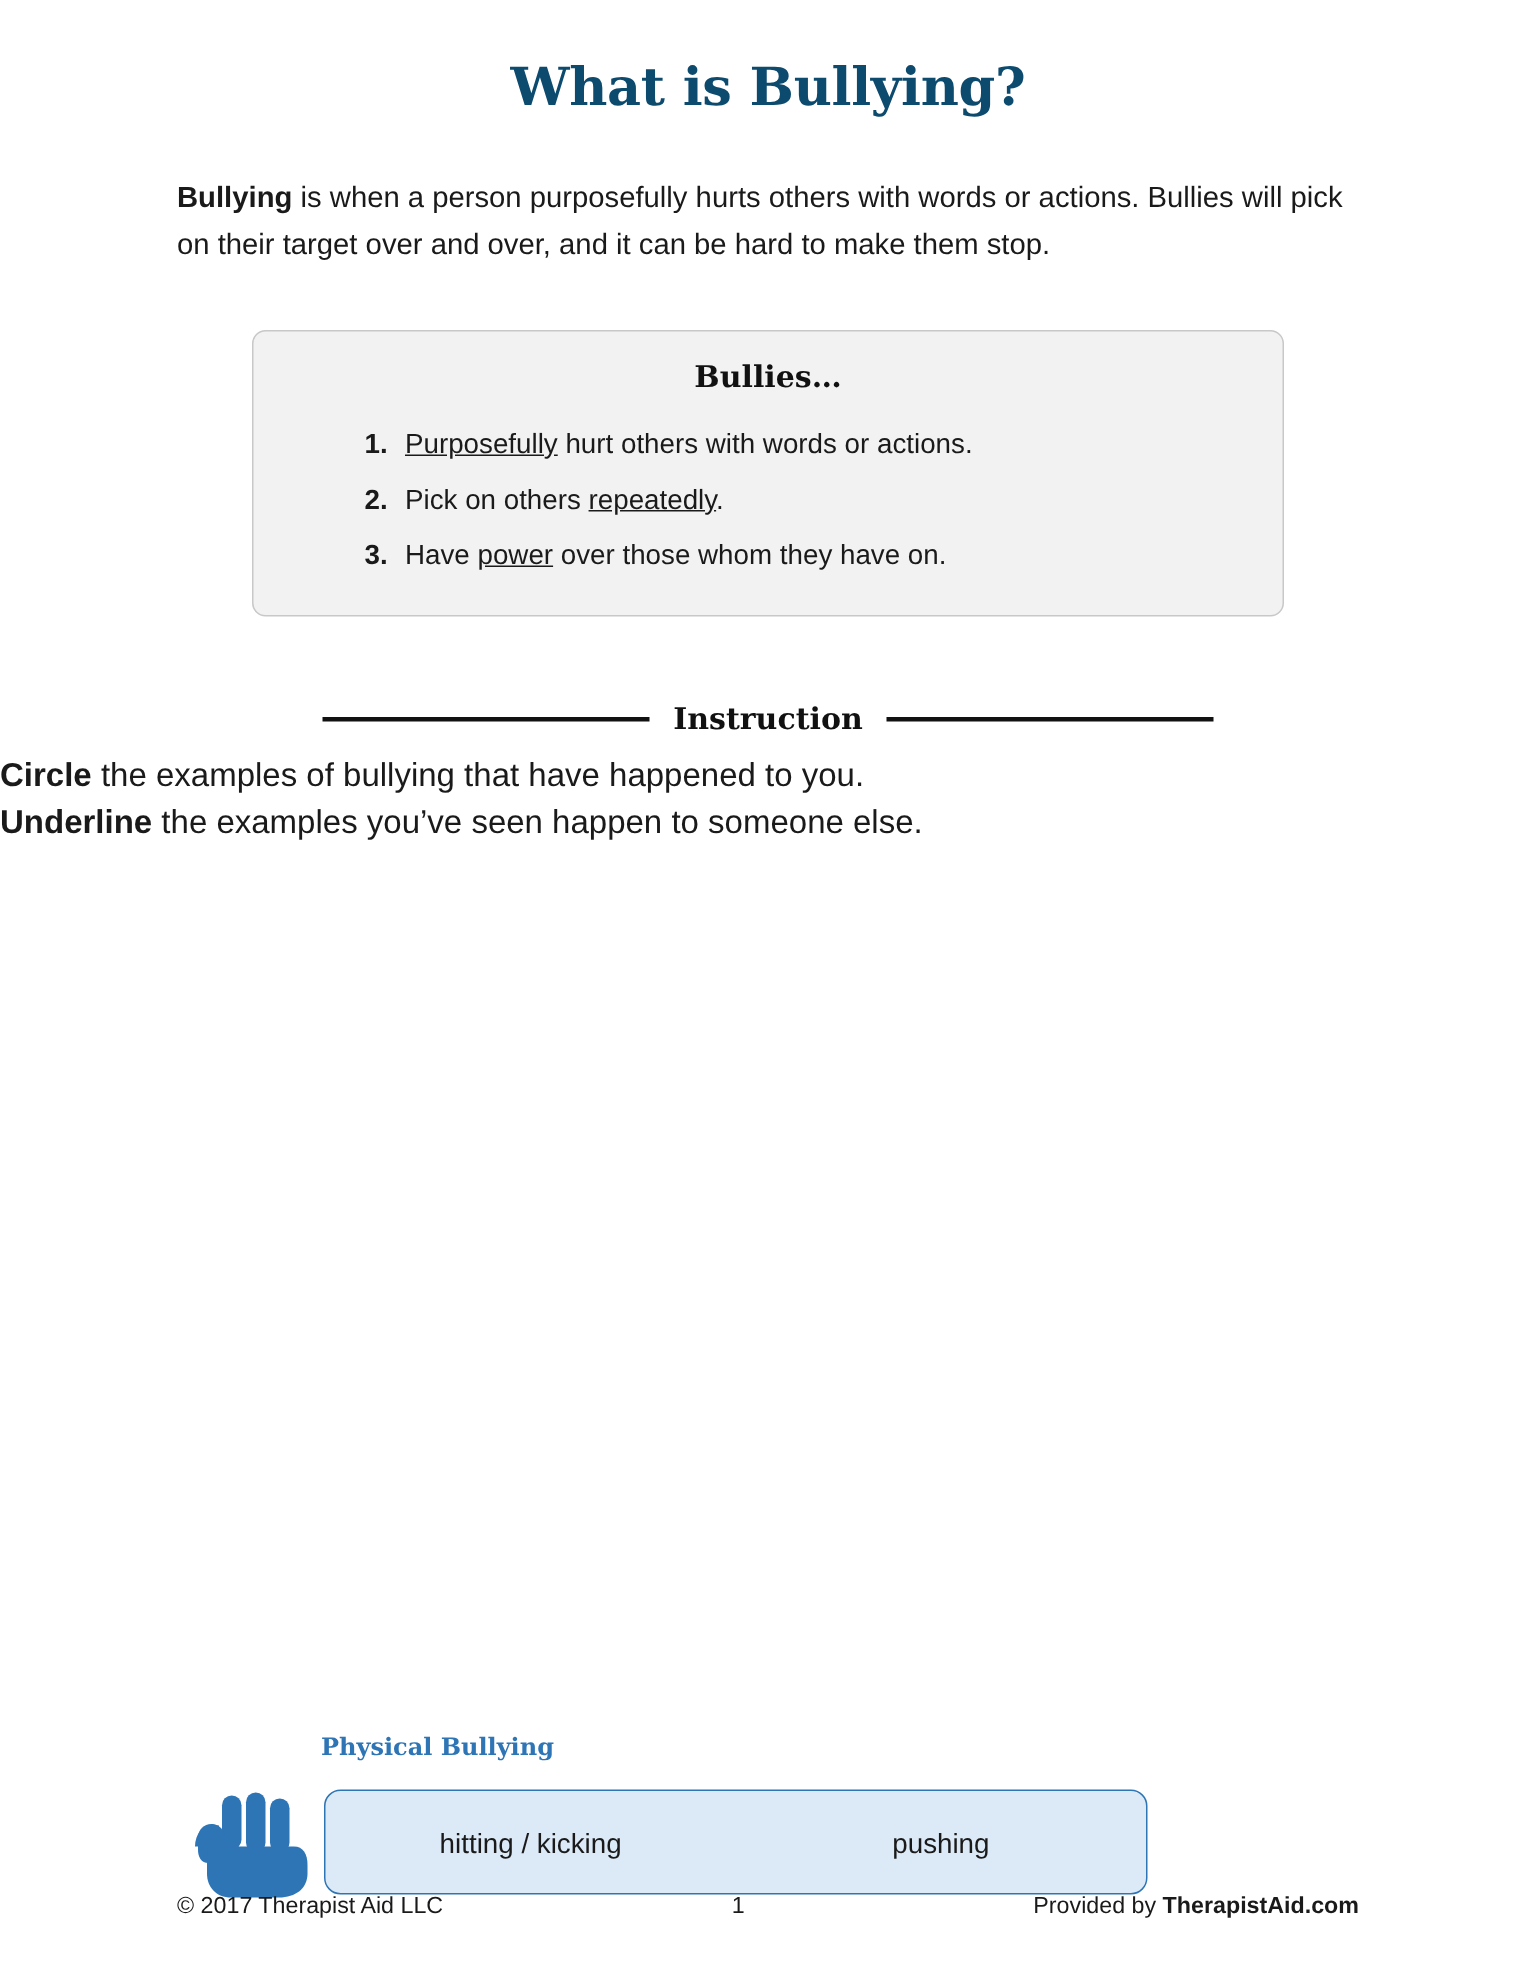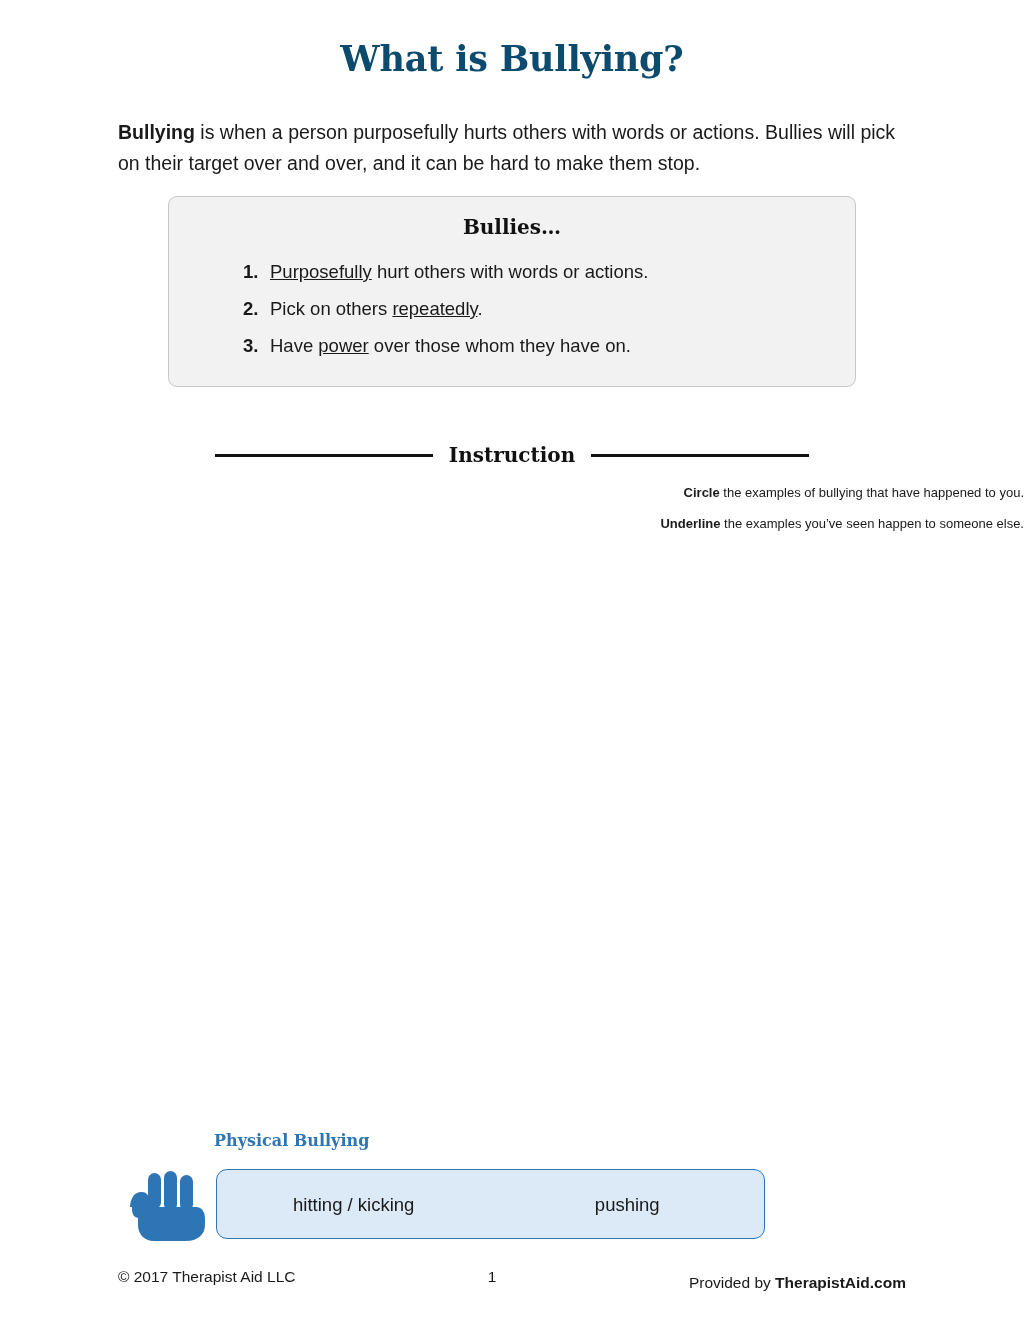--- a/index.html
+++ b/index.html
@@ -33,21 +33,21 @@
   .intro {
     margin: 38px 118px 0 118px;
     font-size: 19.5px;
     line-height: 31px;
     color: #1a1a1a;
   }
   .intro b { font-weight: bold; }
 
   
   .bullies-box {
-    margin: 17px 168px 0 168px;
+    margin: 41px 168px 0 168px;
     background: #f2f2f2;
     border: 1px solid #c8c8c8;
     border-radius: 9px;
     padding: 18px 0 22px 0;
   }
   .bullies-title {
     text-align: center;
     font-family: "DejaVu Serif", serif;
     font-weight: bold;
     font-size: 20px;
@@ -84,23 +84,23 @@
     background: #111;
   }
   .instruction-head .label {
     font-family: "DejaVu Serif", serif;
     font-weight: bold;
     font-size: 20px;
     white-space: nowrap;
     color: #111;
   }
   .instruction-lines {
-    text-align: right;
+    text-align: left;
     margin-top: 10px;
-    font-size: 13px;
+    font-size: 22px;
     line-height: 31px;
   }
   .instruction-lines b { font-weight: bold; }
 
   
   .cat { position: absolute; }
   .cat-head {
     font-family: "DejaVu Serif", serif;
     font-weight: bold;
     font-size: 16px;
@@ -134,21 +134,21 @@
     left: 118px;
     right: 118px;
     top: 1262px;
     display: flex;
     align-items: center;
     font-size: 15.5px;
     color: #1a1a1a;
   }
   .footer .left { flex: 0 0 auto; text-align: right; }
   .footer .center { flex: 1 1 auto; text-align: center; }
-  .footer .right { flex: 0 0 auto; margin-top: 12px; }
+  .footer .right { flex: 0 0 auto; }
   .footer .right b { font-weight: bold; }
 </style>
 </head>
 <body>
 
 <div class="page">
 
   <h1 class="title">What is Bullying?</h1>
 
   <p class="intro">

